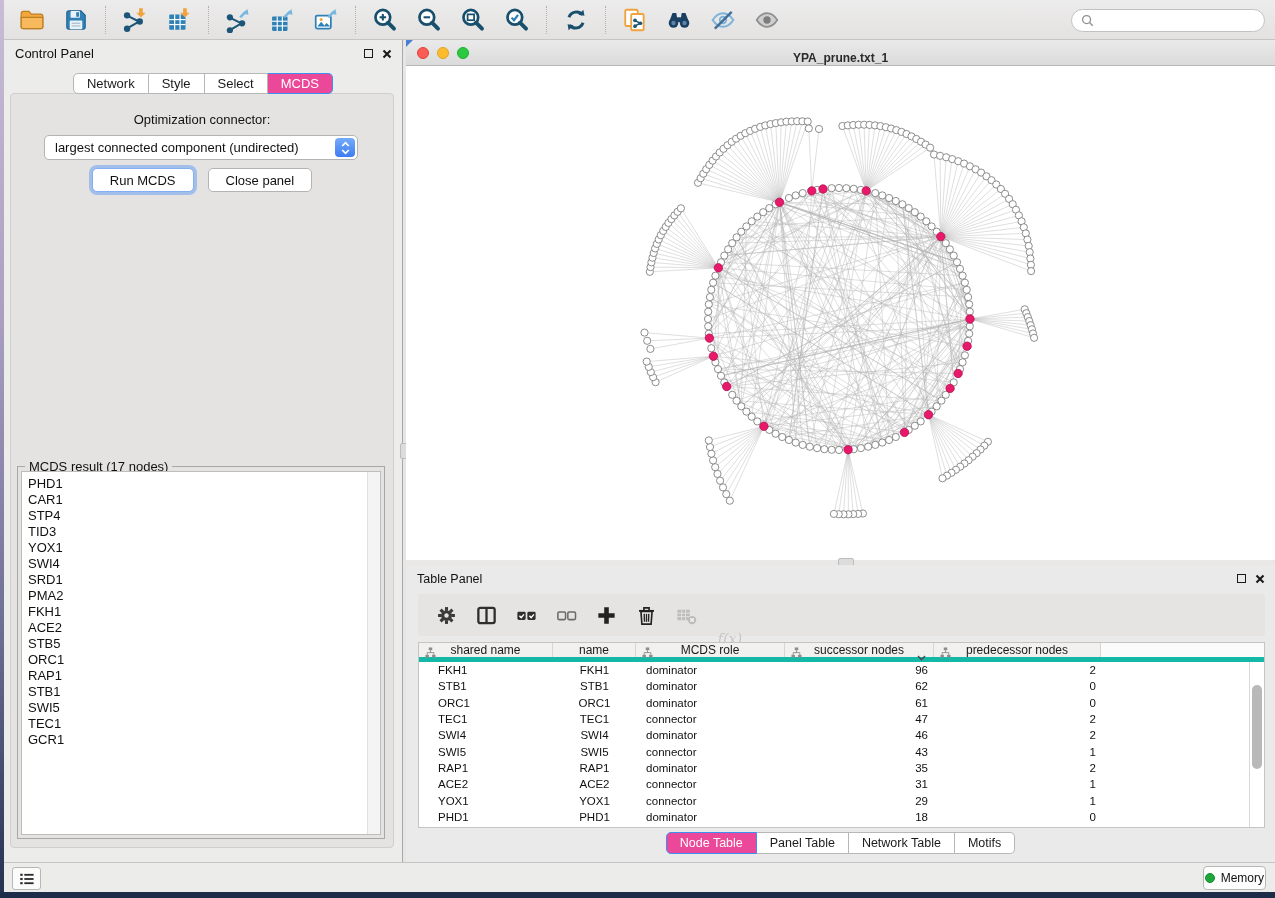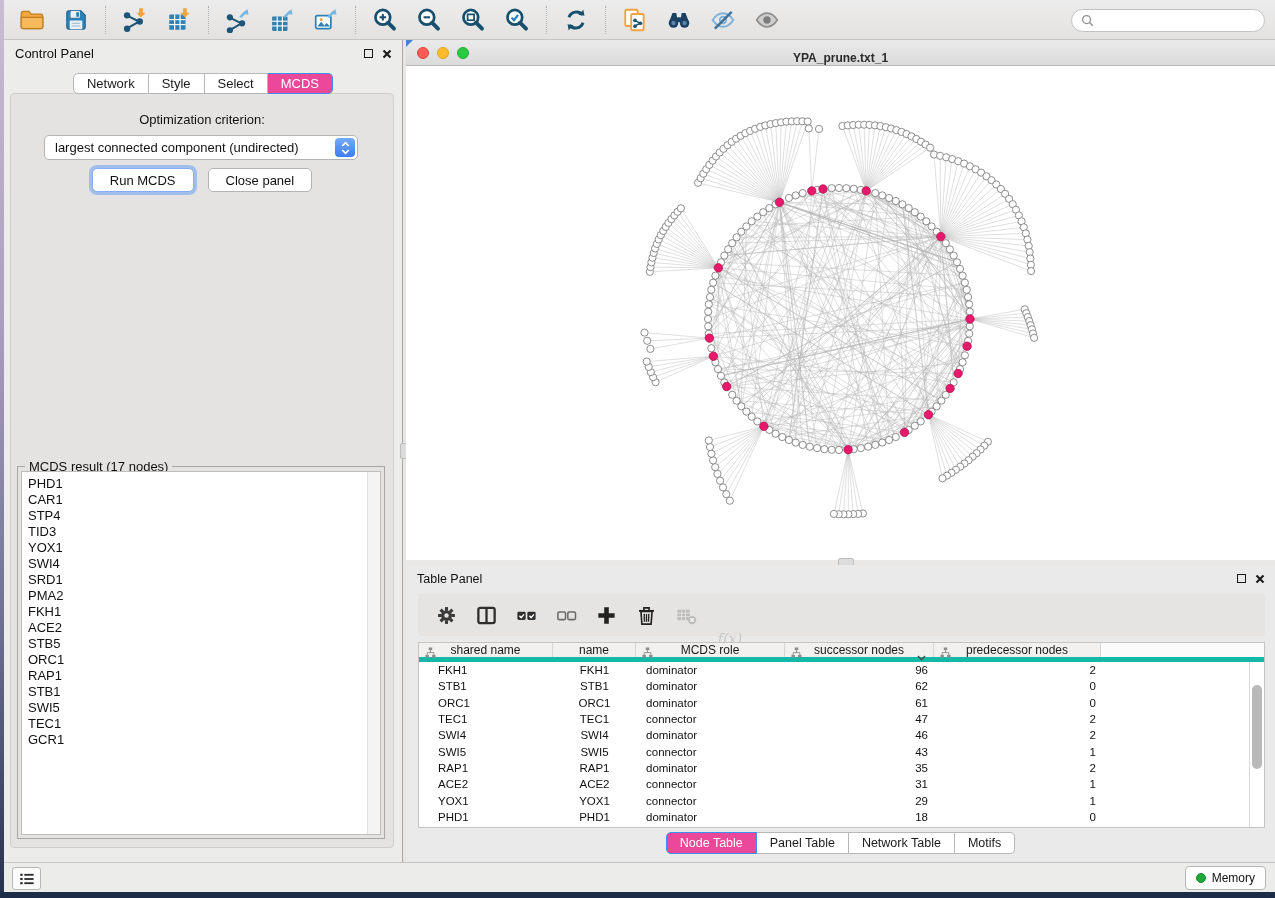--- a/index.html
+++ b/index.html
@@ -98,21 +98,21 @@
   .tbl-scroll { position:absolute; right:0; top:19px; bottom:0; width:15px; background:#fff; border-left:1px solid #d8d8d8;}
   .tbl-thumb { position:absolute; left:2px; right:2px; top:23px; height:84px; background:#b9b9b9; border-radius:5px;}
   .tbl-tabs { bottom:8px; }
   .seg.sm { font-size:12.5px; height:22px; }
 
   
   .status-bar { position:absolute; left:0; right:0; top:862px; height:30px; background:#ececeb; border-top:1px solid #c5c4c3;}
   .list-btn { position:absolute; left:8px; top:4px; width:29px; height:23px; background:#fbfbfb;
     border:1px solid #b7b7b7; border-radius:3px; display:flex; align-items:center; justify-content:center;}
   .memory-btn { position:absolute; right:9px; top:3px; height:24px; display:flex; align-items:center; gap:6px;
-    padding:0 10px; background:#fdfdfd; border:1px solid #b7b7b7; border-radius:4px; font-size:12px; color:#111;}
+    padding:0 1px; background:#fdfdfd; border:1px solid #b7b7b7; border-radius:4px; font-size:12px; color:#111;}
   .mem-dot { width:10px; height:10px; border-radius:50%; background:#1fa73c; border:1px solid #158a2e;}
 </style>
 </head>
 <body>
 
 <div class="screen">
   <div class="wall-left"></div>
   <div class="wall-bottom"></div>
 
   <div class="app">
@@ -335,21 +335,21 @@
             </span>
         </span>
       </div>
       <div class="seg-row cp-tabs" id="cp-tabs">
           <span class="seg">Network</span>
           <span class="seg">Style</span>
           <span class="seg">Select</span>
           <span class="seg active">MCDS</span>
         </div>
       <div class="tab-content">
-        <div class="opt-label">Optimization criterion:</div>
+        <div class="opt-label">Optimization connector:</div>
         <div class="dropdown">
           <span>largest connected component (undirected)</span>
           <span class="dd-stepper">
             <svg width="9" height="14" viewBox="0 0 9 14">
                 <path d="M1.2 5 4.5 1.6 7.8 5" stroke="#fff" stroke-width="1.7" fill="none"></path>
                 <path d="M1.2 9 4.5 12.4 7.8 9" stroke="#fff" stroke-width="1.7" fill="none"></path>
               </svg>
           </span>
         </div>
         <div class="btn-row">

